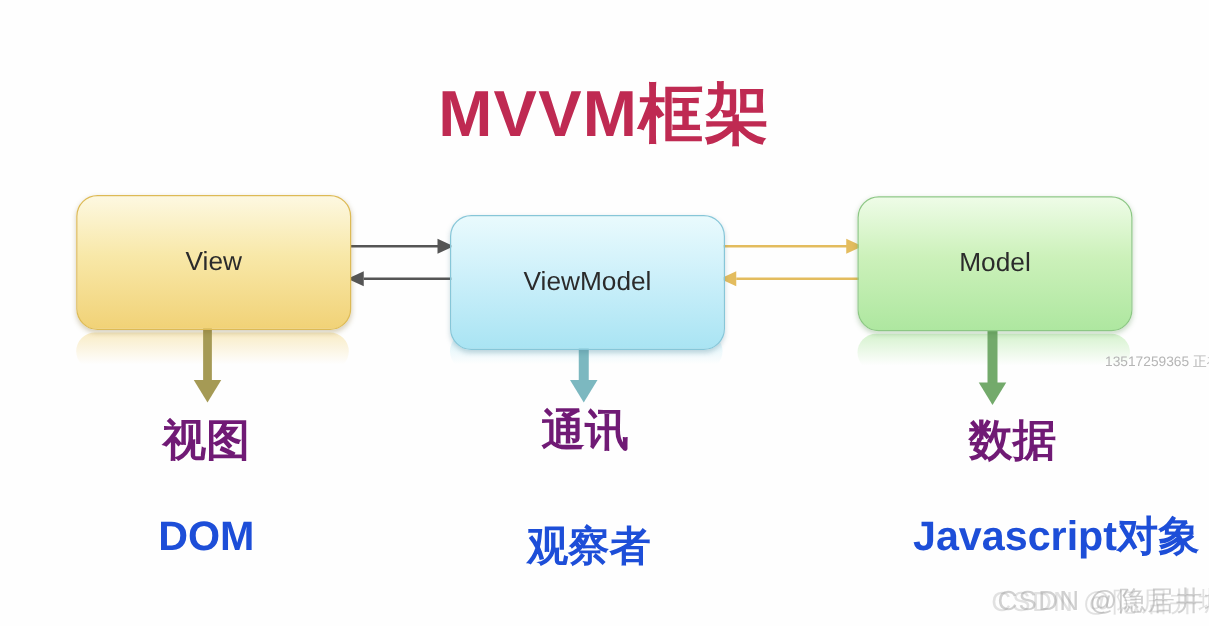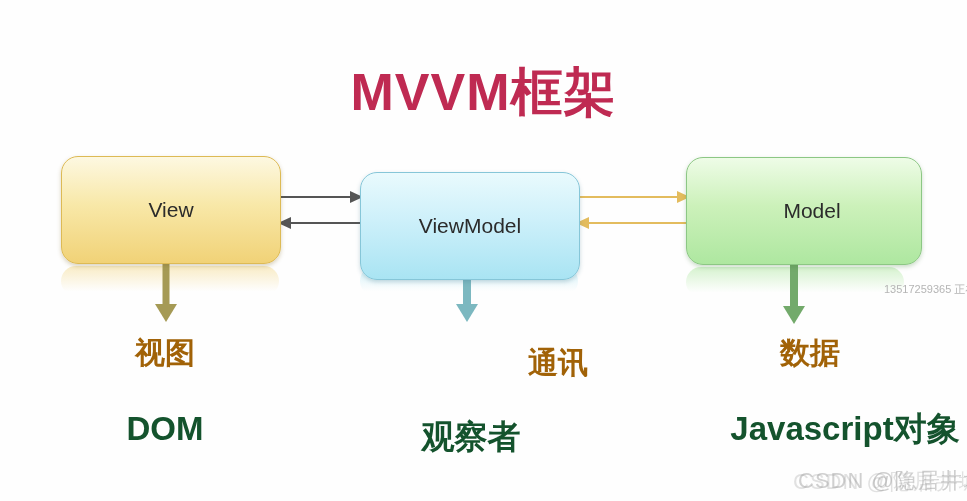--- a/index.html
+++ b/index.html
@@ -29,39 +29,38 @@
     background:linear-gradient(to bottom,#e9fafd 0%,#cdf0fa 45%,#a9e4f3 100%);
     border:1px solid #86c6d8;
     box-shadow:0 2px 4px rgba(60,120,140,.28);
     margin-top:16px;
   }
   .box-model{
     left:686px;top:157px;
     background:linear-gradient(to bottom,#eefce7 0%,#ccf1ba 45%,#aee7a0 100%);
     border:1px solid #8cc784;
     box-shadow:0 2px 4px rgba(70,130,60,.28);
-    padding-left:16px;
   }
   .reflection{
     position:absolute;width:218px;height:30px;border-radius:17px;z-index:1;
   }
   .refl-view{left:61px;top:266px;background:linear-gradient(to bottom,rgba(241,210,119,.42),rgba(241,210,119,0) 85%);}
   .refl-viewmodel{left:360px;top:266px;background:linear-gradient(to bottom,rgba(169,228,243,.5),rgba(169,228,243,0) 85%);}
   .refl-model{left:686px;top:267px;background:linear-gradient(to bottom,rgba(174,231,160,.5),rgba(174,231,160,0) 85%);}
   .arrow-layer{position:absolute;left:0;top:0;width:967px;height:501px;z-index:1;pointer-events:none;}
   .caption{
     position:absolute;width:240px;text-align:center;
-    font-size:30px;line-height:42px;font-weight:bold;color:#a16207;z-index:2;
+    font-size:35px;line-height:42px;font-weight:bold;color:#701a75;z-index:2;
   }
   .impl{
     position:absolute;width:280px;text-align:center;
-    font-size:33px;line-height:42px;font-weight:bold;color:#14532d;z-index:2;
+    font-size:33px;line-height:42px;font-weight:bold;color:#1d4ed8;z-index:2;
   }
   .cap-view{left:45px;top:332px;}
-  .cap-viewmodel{left:348px;top:342px;text-align:right;}
+  .cap-viewmodel{left:348px;top:324px;}
   .cap-model{left:690px;top:332px;}
   .impl-view{left:25px;top:408px;}
   .impl-viewmodel{left:331px;top:416px;}
   .impl-model{left:695px;top:408px;width:300px;}
   .wm-phone{
     position:absolute;left:884px;top:282px;white-space:nowrap;
     font-size:11px;color:#b5b5b5;z-index:3;
   }
   .wm-csdn{
     position:absolute;left:798px;top:466px;white-space:nowrap;

